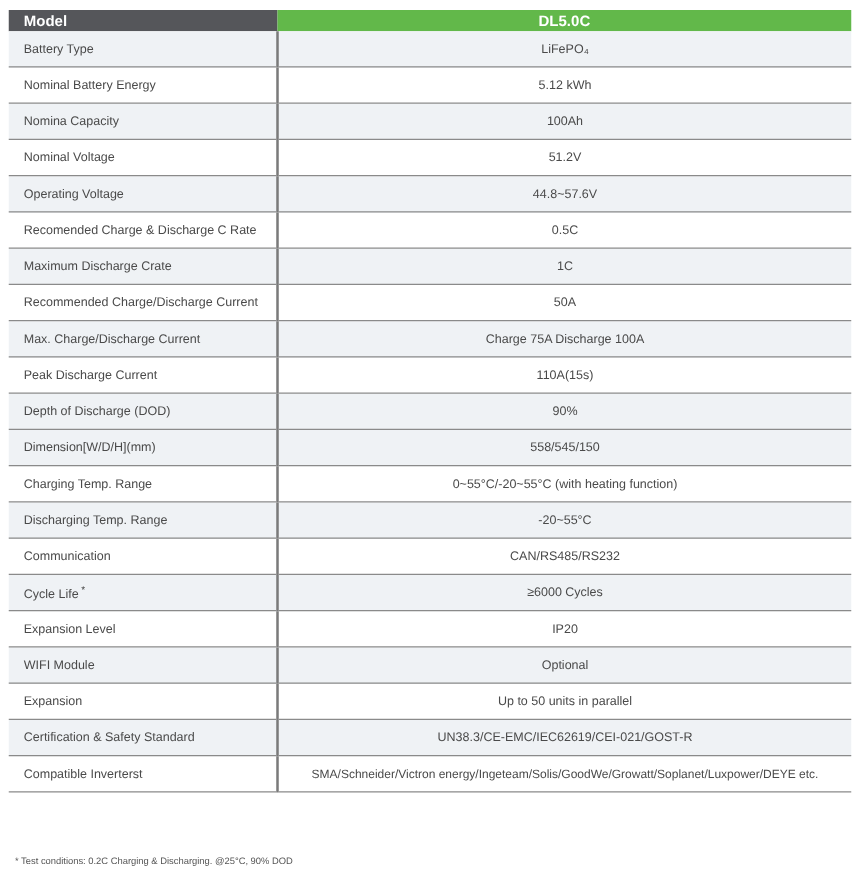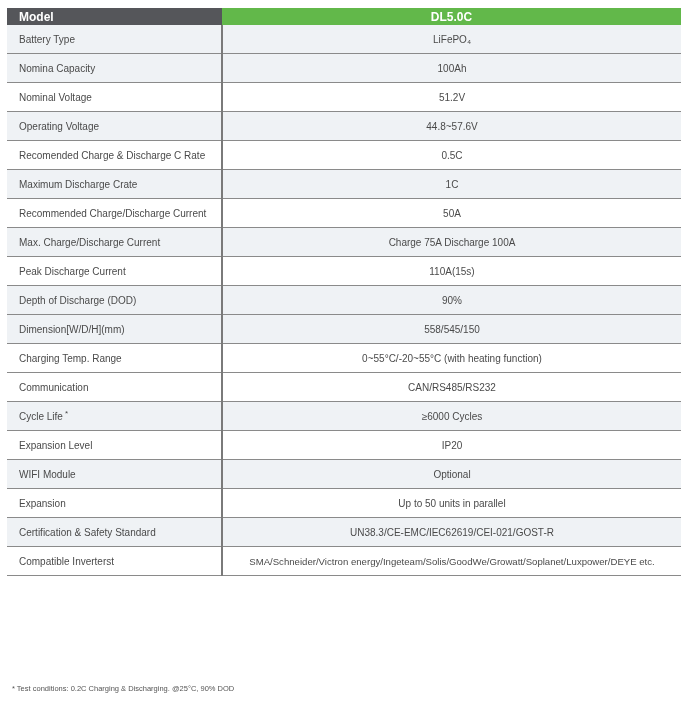--- a/index.html
+++ b/index.html
@@ -28,20 +28,24 @@
   <thead>
     <tr>
       <th class="h-label">Model</th>
       <th class="h-model">DL5.0C</th>
     </tr>
   </thead>
   <tbody>
     <tr class="shade">
         <td class="label">Battery Type</td>
         <td class="value">LiFePO₄</td>
+      </tr>
+    <tr>
+        <td class="label">Nominal Battery Energy</td>
+        <td class="value">5.12 kWh</td>
       </tr>
     <tr class="shade">
         <td class="label">Nomina Capacity</td>
         <td class="value">100Ah</td>
       </tr>
     <tr>
         <td class="label">Nominal Voltage</td>
         <td class="value">51.2V</td>
       </tr>
     <tr class="shade">
@@ -73,20 +77,24 @@
         <td class="value">90%</td>
       </tr>
     <tr class="shade">
         <td class="label">Dimension[W/D/H](mm)</td>
         <td class="value">558/545/150</td>
       </tr>
     <tr>
         <td class="label">Charging Temp. Range</td>
         <td class="value">0~55°C/-20~55°C (with heating function)</td>
       </tr>
+    <tr class="shade">
+        <td class="label">Discharging Temp. Range</td>
+        <td class="value">-20~55°C</td>
+      </tr>
     <tr>
         <td class="label">Communication</td>
         <td class="value">CAN/RS485/RS232</td>
       </tr>
     <tr class="shade">
         <td class="label"><span>Cycle Life</span><span class="sup">*</span></td>
         <td class="value">≥6000 Cycles</td>
       </tr>
     <tr>
         <td class="label">Expansion Level</td>

